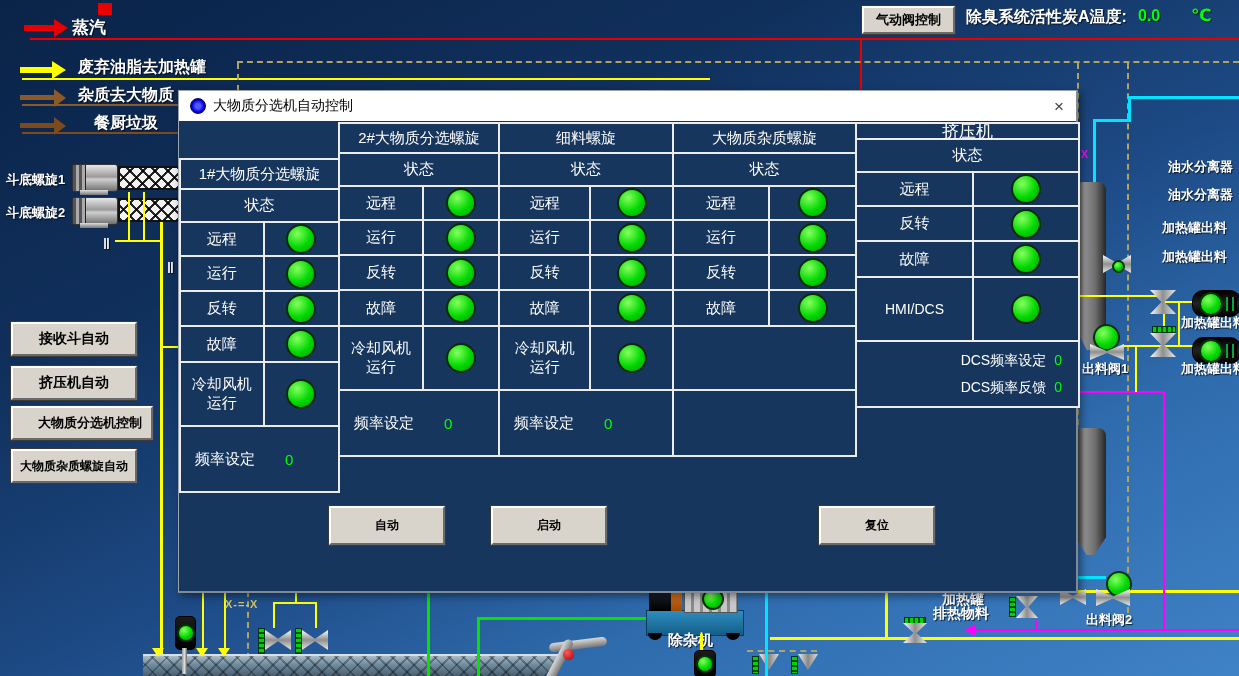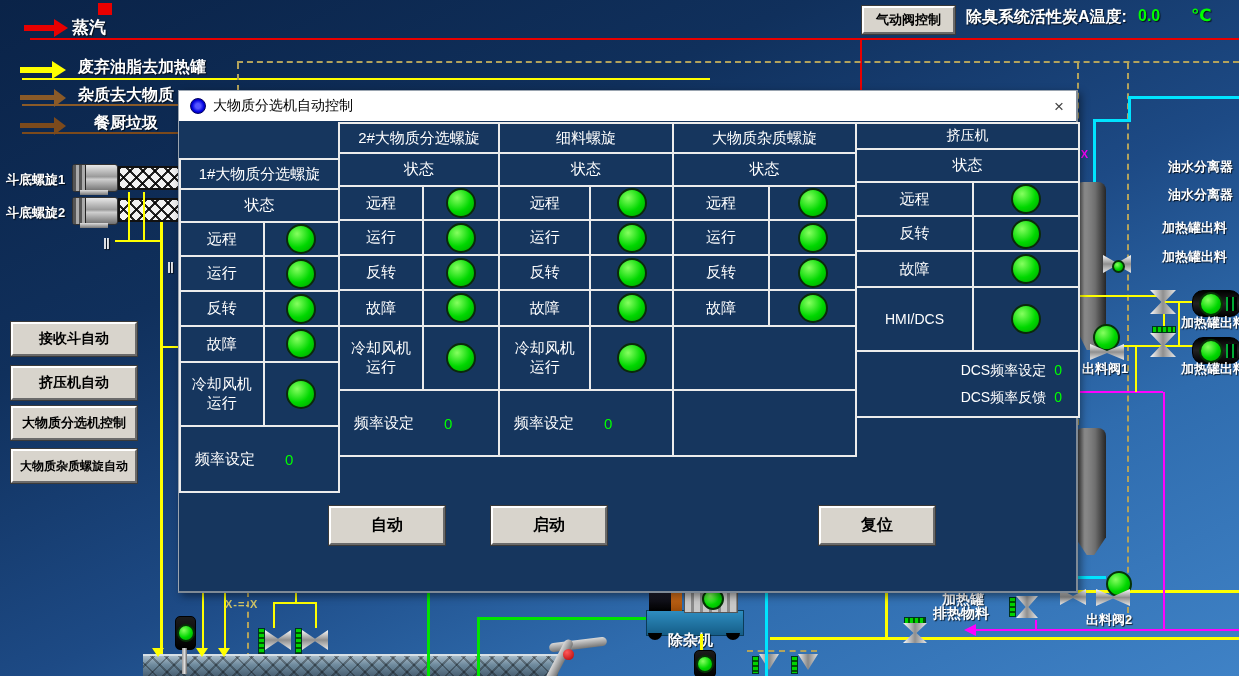--- a/index.html
+++ b/index.html
@@ -61,21 +61,21 @@
   .cell{box-sizing:border-box;border-bottom:2px solid #ececec;display:flex;align-items:center;justify-content:center;
     color:#fff;font-size:15px;}
   .cell:last-child{border-bottom:none;}
   .split{padding:0;}
   .split .lbl{flex:0 0 52%;height:100%;border-right:2px solid #ececec;display:flex;flex-direction:column;align-items:center;justify-content:center;}
   .split .lite{flex:1;display:flex;align-items:center;justify-content:center;}
   .freq{justify-content:flex-start;padding-left:14px;gap:30px;}
   .fval{color:#00ff00;}
   .dcs{flex-direction:column;align-items:flex-end;justify-content:center;gap:9px;padding-right:16px;font-size:14px;}
   .dcs .row{display:flex;gap:8px;}
-  .dlg-btn{position:absolute;width:112px;height:35px;font-size:16px;font-family:Liberation Mono, monospace;}
+  .dlg-btn{position:absolute;width:112px;height:35px;font-size:12px;font-family:Liberation Mono, monospace;}
   .sym{font-size:11px;font-weight:bold;letter-spacing:1px;white-space:nowrap;}
 </style>
 </head>
 <body>
 
 <div id="stage">
 
   <div class="a" style="left:98px;top:3px;width:14px;height:12px;background:#e80000;"></div>
   <div class="a btn3d" style="left:862px;top:6px;width:89px;height:24px;font-size:13px;">气动阀控制</div>
   <div class="a txt" style="left:966px;top:7px;font-size:16px;">除臭系统活性炭A温度:</div>
@@ -130,21 +130,21 @@
   <div class="a pipe" style="left:128px;top:192px;width:2px;height:48px;"></div>
   <div class="a pipe" style="left:143px;top:192px;width:2px;height:48px;"></div>
   <div class="a pipe" style="left:115px;top:240px;width:47px;height:2px;"></div>
   <div class="a pipe" style="left:160px;top:222px;width:3px;height:436px;"></div>
   <div class="a pipe" style="left:160px;top:346px;width:18px;height:2px;"></div>
   <div class="a txt" style="left:103px;top:236px;font-size:14px;">‖</div>
   <div class="a txt" style="left:167px;top:260px;font-size:14px;">‖</div>
 
   <div class="a btn3d" style="left:11px;top:322px;width:122px;height:30px;font-size:14px;">接收斗自动</div>
   <div class="a btn3d" style="left:11px;top:366px;width:122px;height:30px;font-size:14px;">挤压机自动</div>
-  <div class="a btn3d" style="left:11px;top:406px;width:122px;height:30px;font-size:13px;">大物质分选机控制</div>
+  <div class="a btn3d" style="left:11px;top:406px;width:122px;height:30px;font-size:13px;padding-left:16px;">大物质分选机控制</div>
   <div class="a btn3d" style="left:11px;top:449px;width:122px;height:30px;font-size:12px;">大物质杂质螺旋自动</div>
 
   <div class="a pipe" style="left:202px;top:591px;width:2px;height:68px;"></div>
   <div class="a pipe" style="left:224px;top:591px;width:2px;height:68px;"></div>
   <div class="a dash-v" style="left:247px;top:591px;height:68px;"></div>
   <div class="a sym" style="left:225px;top:598px;color:#cfc468;">X-=-X</div>
   <div class="a pipe" style="left:273px;top:602px;width:44px;height:2px;"></div>
   <div class="a pipe" style="left:295px;top:591px;width:2px;height:12px;"></div>
   <div class="a pipe" style="left:273px;top:602px;width:2px;height:26px;"></div>
   <div class="a pipe" style="left:315px;top:602px;width:2px;height:26px;"></div>
@@ -440,21 +440,21 @@
           </div>
           <div class="lite">
             <span class="light"></span>
           </div>
         </div>
       <div class="cell" style="height:64px;"></div>
       <div class="cell" style="height:64px;"></div>
     </div>
 
     <div class="tcol" style="left:676px;width:221px;">
-      <div class="cell" style="height:26px;font-size:14px;text-align:center;">挤压机</div>
+      <div class="cell" style="height:16px;font-size:17px;text-align:center;">挤压机</div>
       <div class="cell" style="height:33px;">状态</div>
       <div class="cell split" style="height:34px;">
           <div class="lbl">
             <span>远程</span>
           </div>
           <div class="lite">
             <span class="light"></span>
           </div>
         </div>
       <div class="cell split" style="height:35px;">

